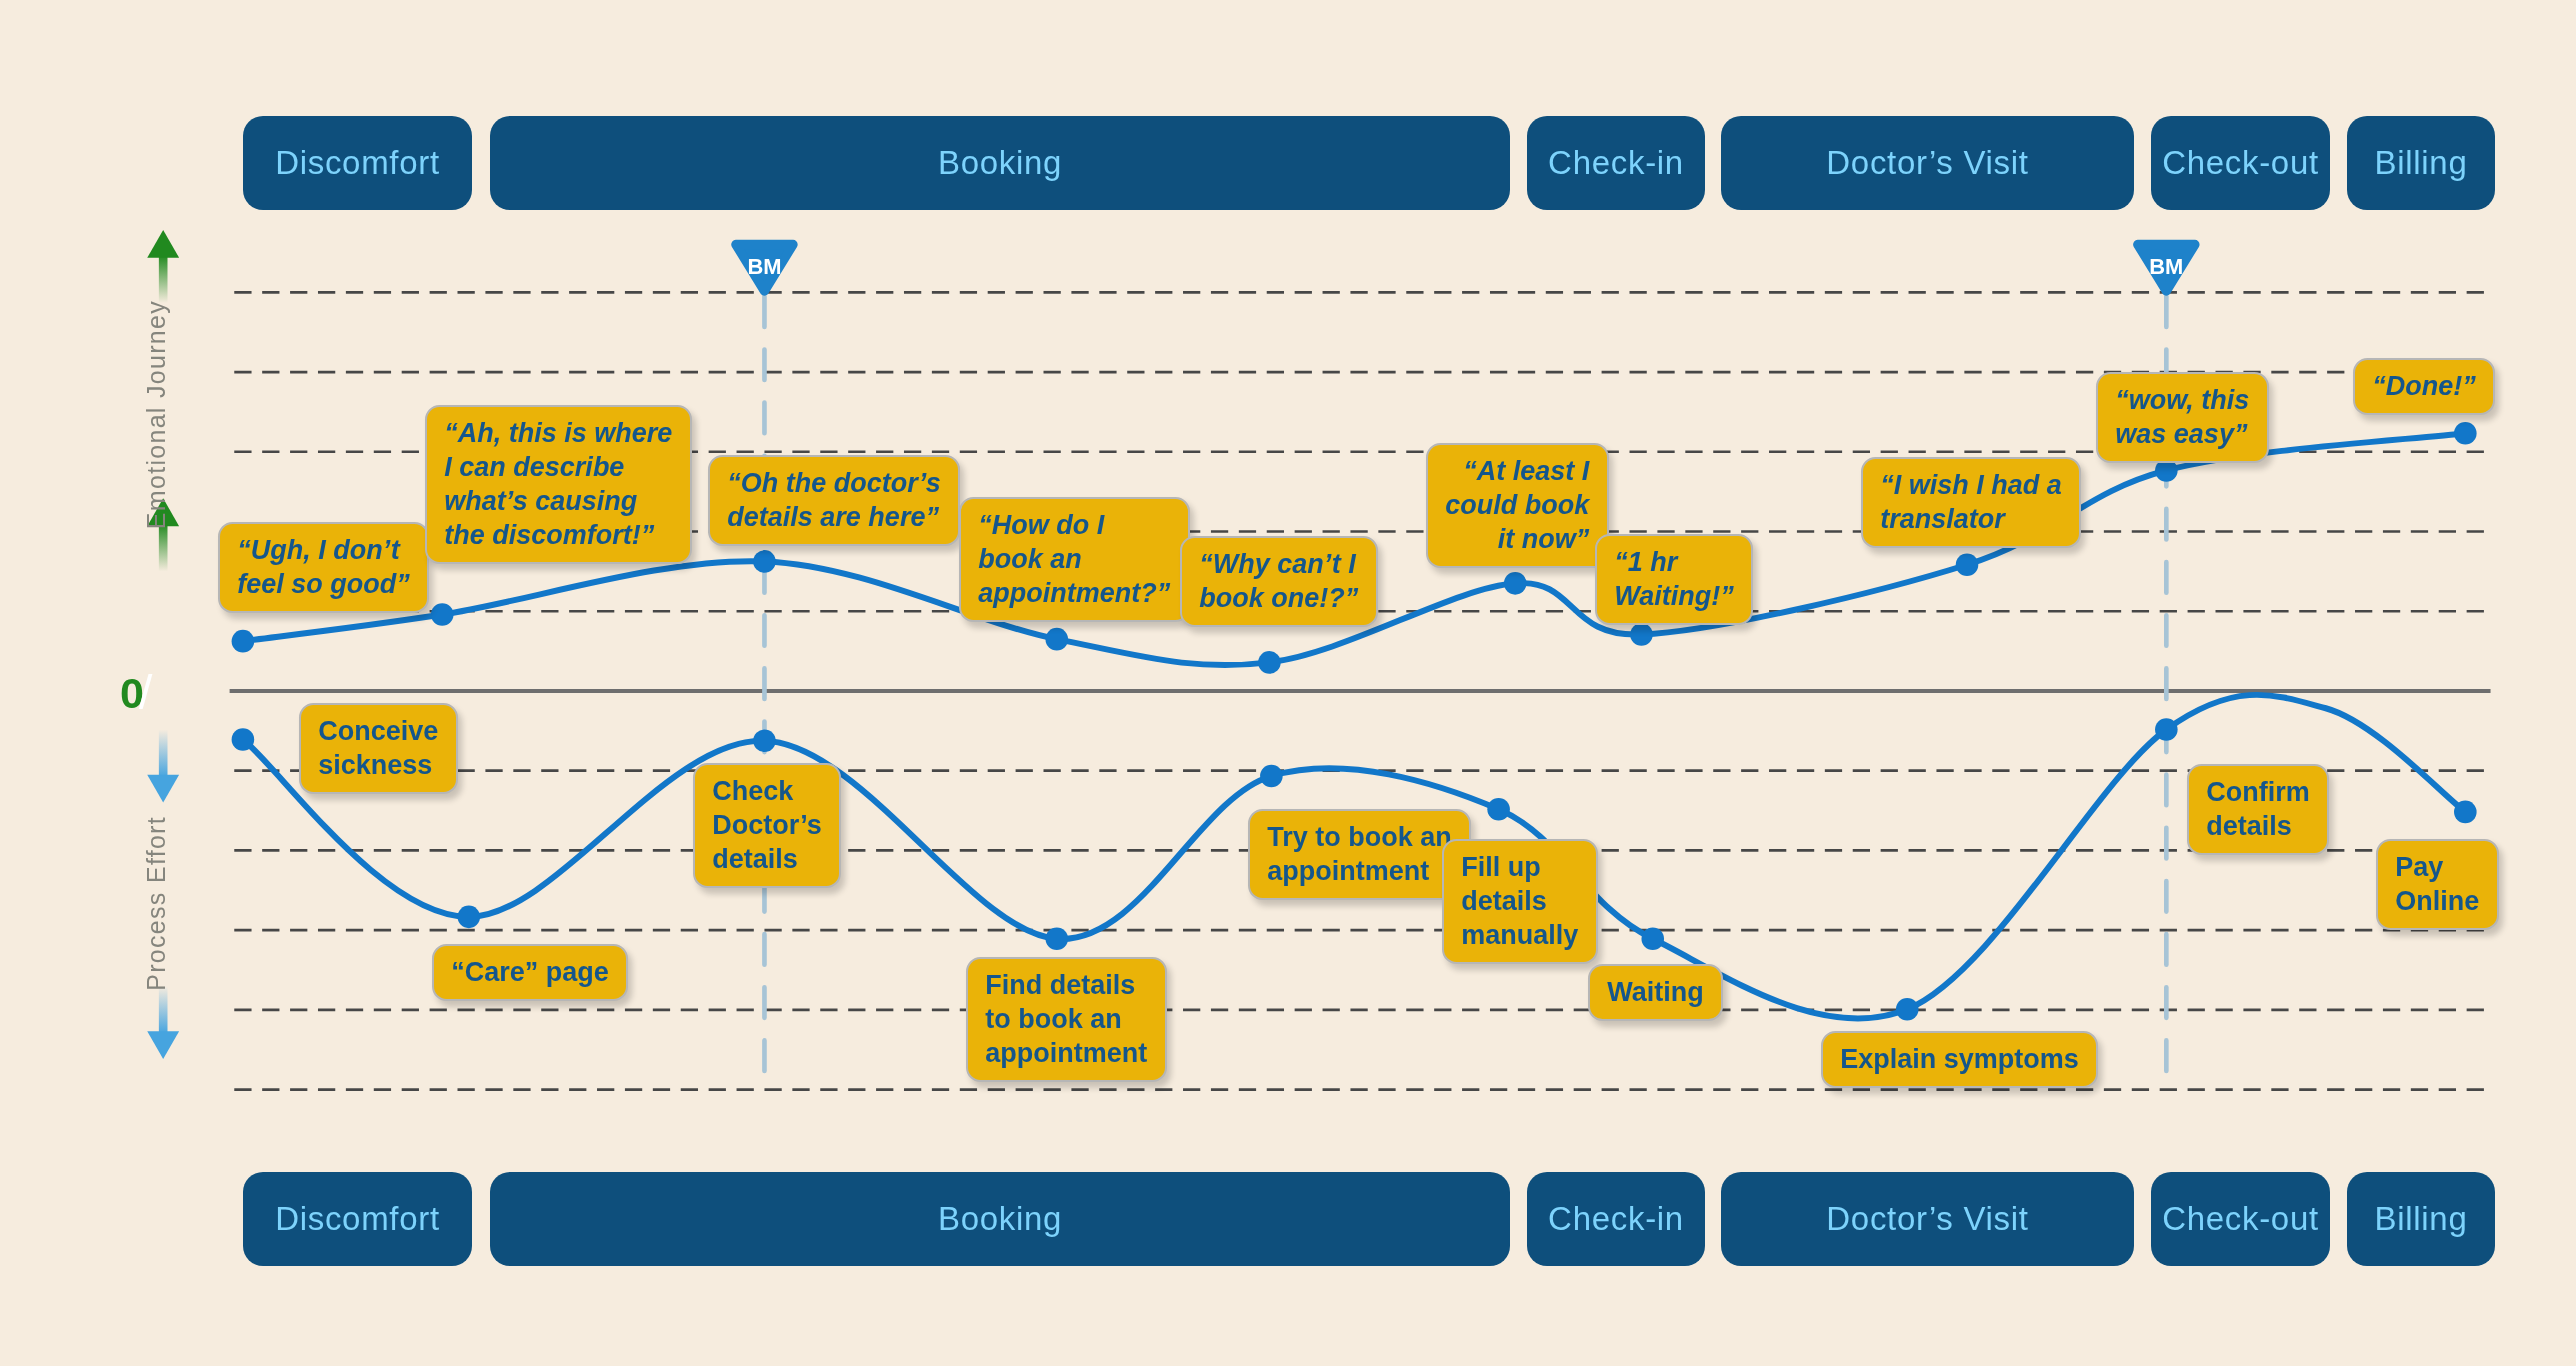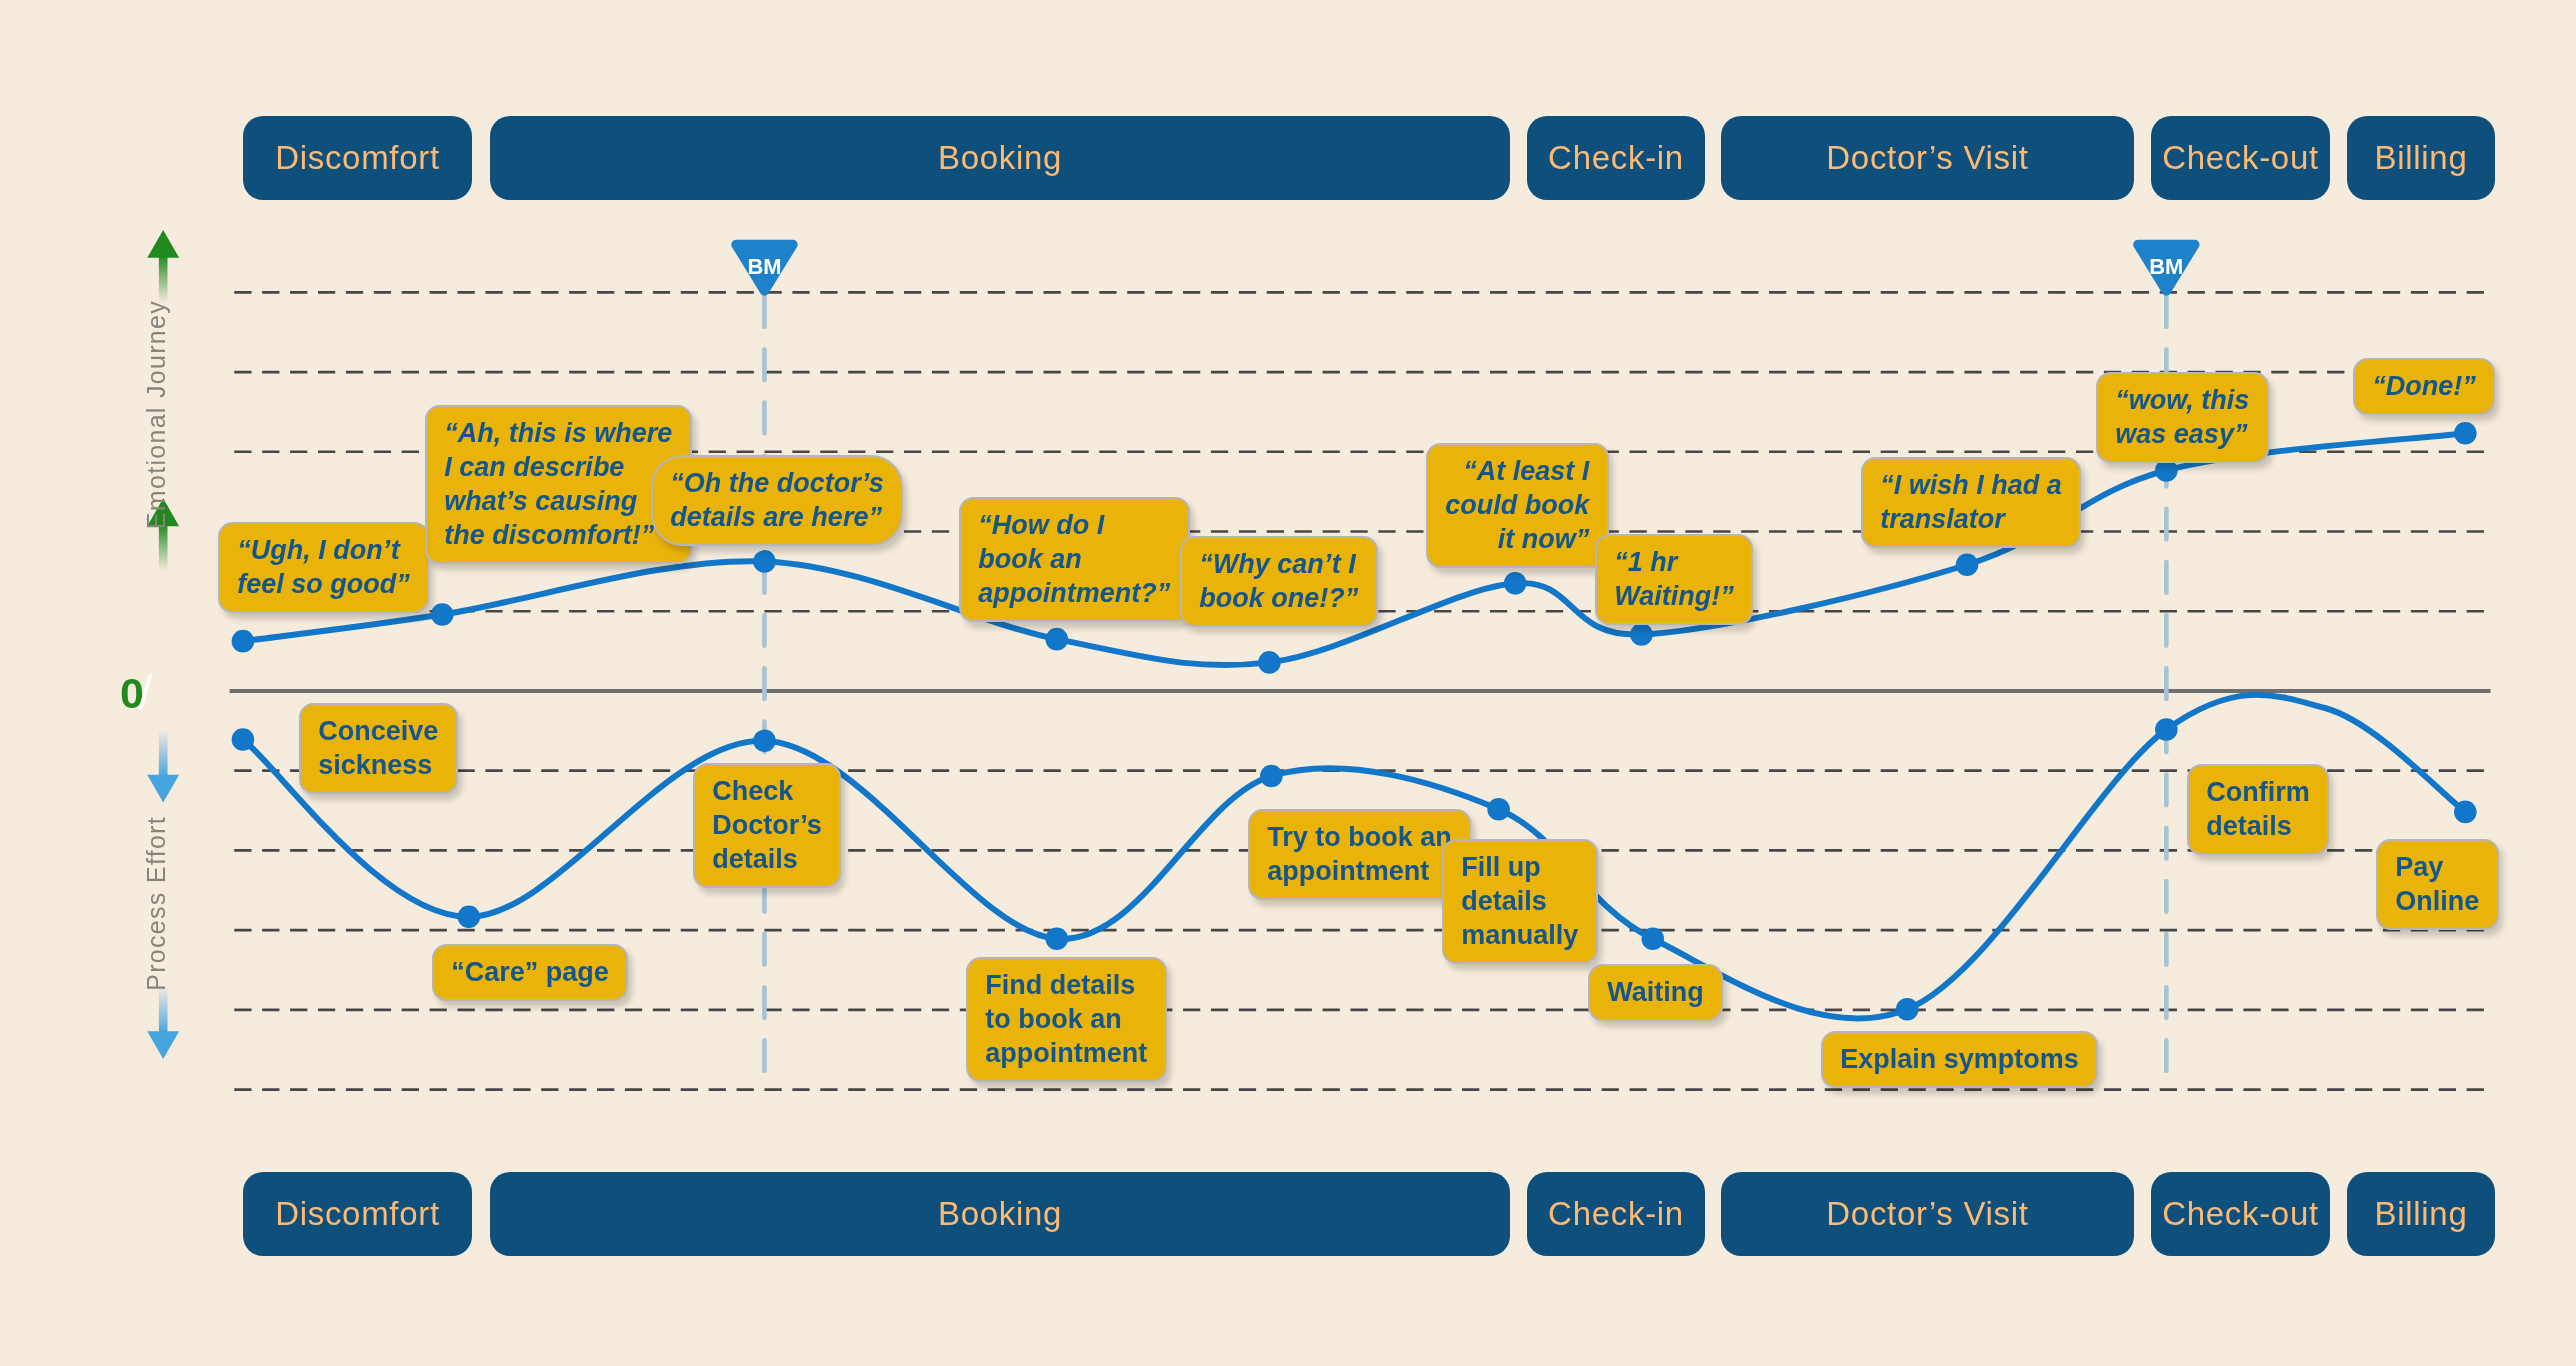--- a/index.html
+++ b/index.html
@@ -1,19 +1,19 @@
 <!DOCTYPE html>
 <html style="font-size:10.6px"><head>
 <meta charset="utf-8">
 <style>
   html,body{margin:0;padding:0;background:#f6ecde;}
   .canvas{position:relative;width:2576px;height:1366px;background:#f6ecde;overflow:hidden;
           font-family:"Liberation Sans",sans-serif;}
   #chart-svg{position:absolute;left:0;top:0;}
-  .pill{position:absolute;height:84px;background:#0e4f7c;border-radius:20px;color:#fdba74;
+  .pill{position:absolute;height:94px;background:#0e4f7c;border-radius:20px;color:#7dd3fc;
         display:flex;align-items:center;justify-content:center;font-size:33px;letter-spacing:0.7px;}
   .jlabel{position:absolute;background:#eab308;border:2px solid #b6b6b6;border-radius:14.6px;
           padding:9.3px 17.3px;font-size:27px;line-height:1.26;font-weight:700;color:#14568c;
           white-space:pre-line;box-shadow:4px 5.3px 6.6px rgba(0,0,0,0.18);}
   .jlabel.italic{font-style:italic;}
   .axis-label{position:absolute;writing-mode:vertical-rl;transform:rotate(180deg);
               font-size:25px;color:#85857d;letter-spacing:1.3px;}
   .zero-labels{position:absolute;left:120px;top:665px;display:flex;align-items:center;
                font-weight:700;font-size:43px;}
   .zero-green{color:#21891f;}
@@ -101,21 +101,21 @@
       <div class="pill" style="left: 2347px; top: 1172px; width: 148px;">Billing</div>
     </div>
 
   <div id="labels-layer">
       <div class="jlabel italic" style="left: 218px; top: 522px;">“Ugh, I don’t
 feel so good”</div>
       <div class="jlabel italic" style="left: 425px; top: 405px;">“Ah, this is where
 I can describe
 what’s causing
 the discomfort!”</div>
-      <div class="jlabel italic" style="left: 651px; top: 455px; border-radius: 32px;">“Oh the doctor’s
+      <div class="jlabel italic" style="left: 708px; top: 455px;">“Oh the doctor’s
 details are here”</div>
       <div class="jlabel italic" style="left: 959px; top: 497px;">“How do I
 book an
 appointment?”</div>
       <div class="jlabel italic" style="left: 1180px; top: 536px;">“Why can’t I
 book one!?”</div>
       <div class="jlabel italic" style="left: 1426px; top: 443px; text-align: right;">“At least I
 could book
 it now”</div>
       <div class="jlabel italic" style="left: 1595px; top: 534px;">“1 hr

